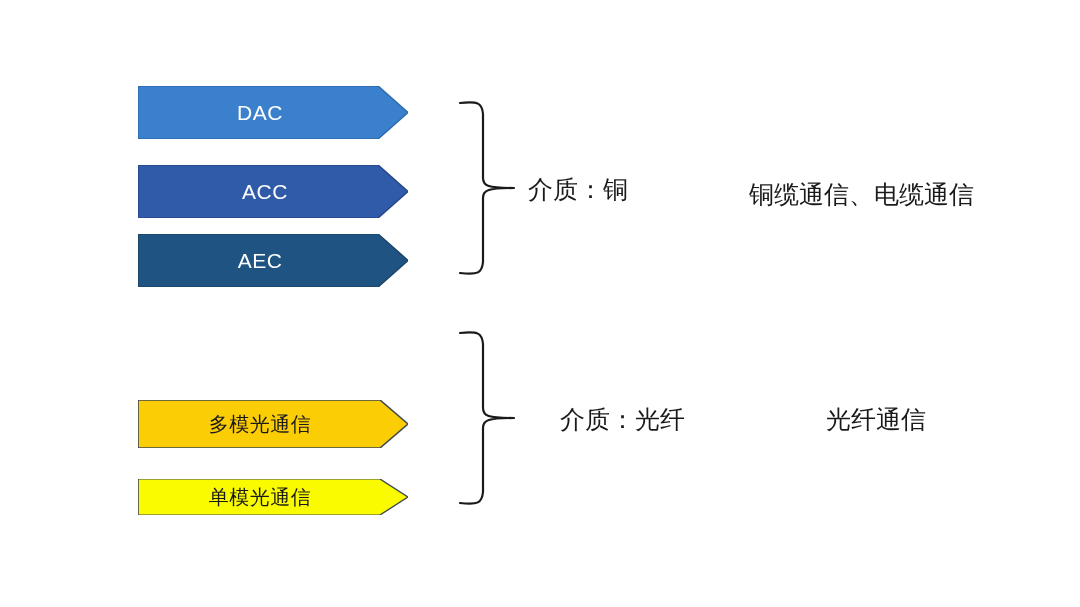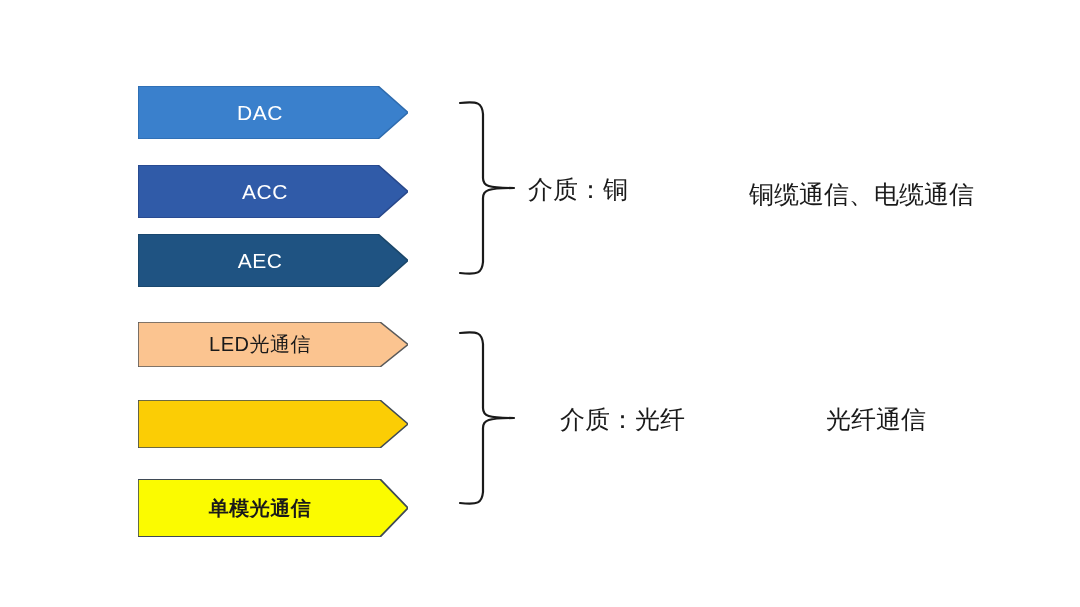--- a/index.html
+++ b/index.html
@@ -83,34 +83,29 @@
     <span class="arrow-label" style="color: rgb(255, 255, 255); font-size: 21px;">ACC</span>
   </div>
 
   <div class="arrow" style="left: 138px; top: 234px; width: 270px; height: 53px;">
     <svg viewBox="0 0 270 53" preserveAspectRatio="none">
       <polygon points="0,0 240,0 270,26.5 240,53 0,53" fill="#1F5382" stroke="#1A4669" stroke-width="1.6" stroke-linejoin="miter"></polygon>
     </svg>
     <span class="arrow-label" style="color: rgb(255, 255, 255); font-size: 21px;">AEC</span>
   </div>
 
-  <div class="arrow" style="left: 138px; top: 322px; width: 270px; height: 45px;">
-    <svg viewBox="0 0 270 45" preserveAspectRatio="none">
-      <polygon points="0,0 242,0 270,22.5 242,45 0,45" fill="#FBC490" stroke="#5A5A5A" stroke-width="1.6" stroke-linejoin="miter"></polygon>
-    </svg>
-    <span class="arrow-label" style="color: rgb(26, 26, 26); font-size: 20px;">LED光通信</span>
-  </div>
 
   <div class="arrow" style="left: 138px; top: 400px; width: 270px; height: 48px;">
     <svg viewBox="0 0 270 48" preserveAspectRatio="none">
       <polygon points="0,0 242,0 270,24 242,48 0,48" fill="#FBCD05" stroke="#3F4A56" stroke-width="1.6" stroke-linejoin="miter"></polygon>
     </svg>
+    <span class="arrow-label" style="color: rgb(26, 26, 26); font-size: 20px;">多模光通信</span>
   </div>
 
-  <div class="arrow" style="left: 138px; top: 479px; width: 270px; height: 58px; font-weight: bold;">
+  <div class="arrow" style="left: 138px; top: 479px; width: 270px; height: 36px;">
     <svg viewBox="0 0 270 47" preserveAspectRatio="none">
       <polygon points="0,0 242,0 270,23.5 242,47 0,47" fill="#FBFB00" stroke="#3F4A56" stroke-width="1.6" stroke-linejoin="miter"></polygon>
     </svg>
     <span class="arrow-label" style="color: rgb(26, 26, 26); font-size: 20px;">单模光通信</span>
   </div>
 
   <div class="brace" style="left: 458px; top: 100px; width: 58px; height: 176px;">
     <svg viewBox="0 0 58 176" preserveAspectRatio="none">
       <path d="M 2 3 C 20 1, 24 3, 25 14 L 25 78 C 25 86, 30 88, 56 88 C 30 88, 25 90, 25 98 L 25 162 C 24 173, 20 175, 2 173" fill="none" stroke="#1a1a1a" stroke-width="2.2" stroke-linecap="round" stroke-linejoin="round"></path>
     </svg>

